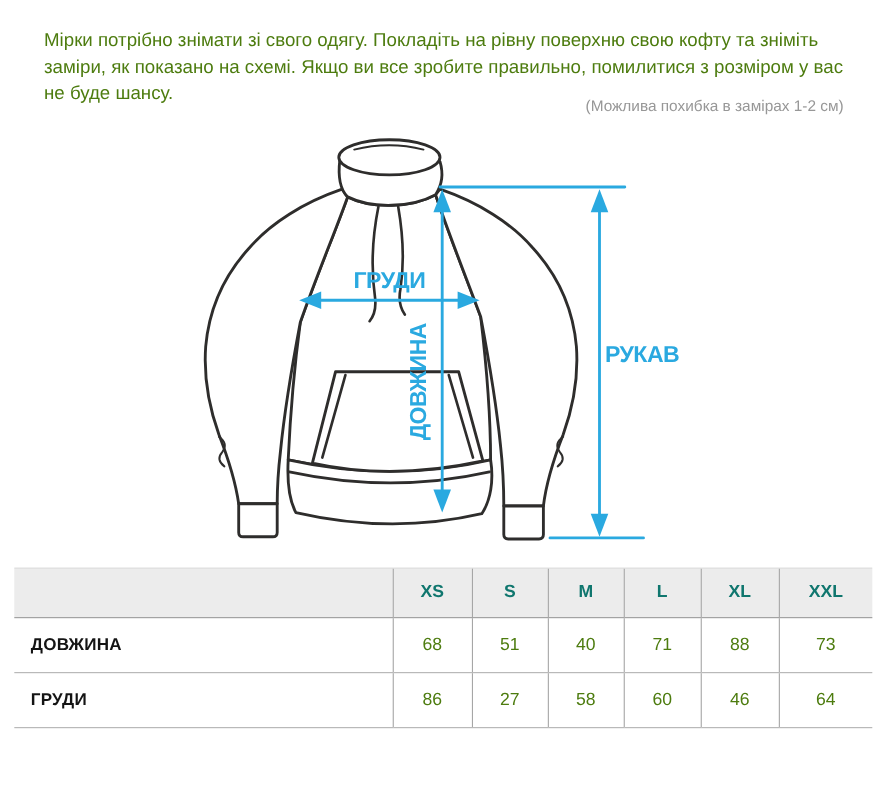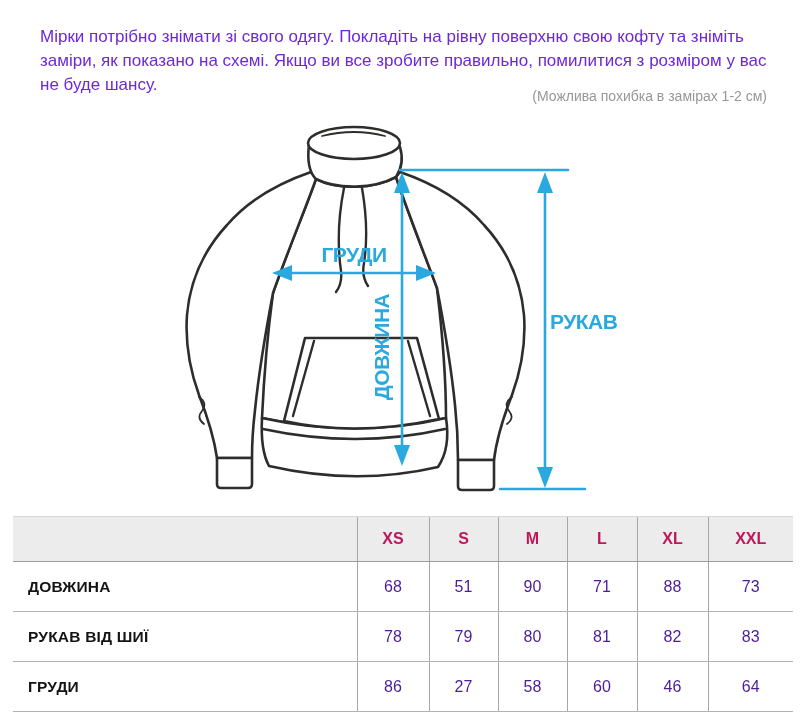--- a/index.html
+++ b/index.html
@@ -2,21 +2,21 @@
 <html><head>
 <meta charset="utf-8">
 <style>
   html,body{margin:0;padding:0;}
   body{
     width:800px;height:720px;background:#ffffff;position:relative;overflow:hidden;
     font-family:"Liberation Sans",sans-serif;
   }
   .intro{
     position:absolute;left:40px;top:8px;width:736px;
-    font-size:17px;line-height:24px;color:#6d28d9;
+    font-size:17px;line-height:24px;color:#4d7c0f;
   }
   .note{
     position:absolute;right:33px;top:88px;
     font-size:14px;color:#979797;text-align:right;margin-left:20px;
   }
   .diagram{position:absolute;left:0;top:115px;width:800px;height:396px;}
   .diagram svg{display:block;}
   .garment{fill:#ffffff;stroke:#2e2d2c;stroke-width:2.6;stroke-linejoin:round;stroke-linecap:round;}
   .seam{fill:none;stroke:#2e2d2c;stroke-width:2.4;stroke-linecap:round;}
   .thin{fill:none;stroke:#2e2d2c;stroke-width:1.8;stroke-linecap:round;}
@@ -24,25 +24,25 @@
   .mhead{fill:#2aa9e0;stroke:none;}
   .mlabel{
     fill:#2aa9e0;font-family:"Liberation Sans",sans-serif;font-weight:bold;
     font-size:21px;letter-spacing:-0.5px;
   }
   table.sizes{
     position:absolute;left:13px;top:516px;width:780px;
     border-collapse:collapse;table-layout:fixed;
   }
   table.sizes th{
-    background:#ececec;height:42px;font-size:16px;font-weight:bold;color:#be185d;
+    background:#ececec;height:42px;font-size:16px;font-weight:bold;color:#0f766e;
     text-align:center;border-top:1px solid #d7d7d7;border-bottom:1px solid #9c9c9c;
   }
   table.sizes td{
-    height:47px;font-size:16px;color:#4c1d95;text-align:center;
+    height:47px;font-size:16px;color:#4d7c0f;text-align:center;
     border-bottom:1px solid #b2b2b2;background:#fff;
   }
   table.sizes th:not(:first-child),
   table.sizes td:not(:first-child){border-left:1px solid #a6a6a6;}
   table.sizes td.rowlabel{
     text-align:left;padding-left:15px;font-weight:bold;color:#141414;font-size:15.5px;
     letter-spacing:0.2px;
   }
 </style>
 </head>
@@ -140,33 +140,24 @@
         <th>L</th>
         <th>XL</th>
         <th>XXL</th>
       </tr>
     </thead>
   <tbody>
       <tr>
         <td class="rowlabel">ДОВЖИНА</td>
         <td>68</td>
         <td>51</td>
-        <td>90</td>
+        <td>40</td>
         <td>71</td>
         <td>88</td>
         <td>73</td>
-      </tr>
-      <tr>
-        <td class="rowlabel">РУКАВ ВІД ШИЇ</td>
-        <td>78</td>
-        <td>79</td>
-        <td>80</td>
-        <td>81</td>
-        <td>82</td>
-        <td>83</td>
       </tr>
       <tr>
         <td class="rowlabel">ГРУДИ</td>
         <td>86</td>
         <td>27</td>
         <td>58</td>
         <td>60</td>
         <td>46</td>
         <td>64</td>
       </tr>

